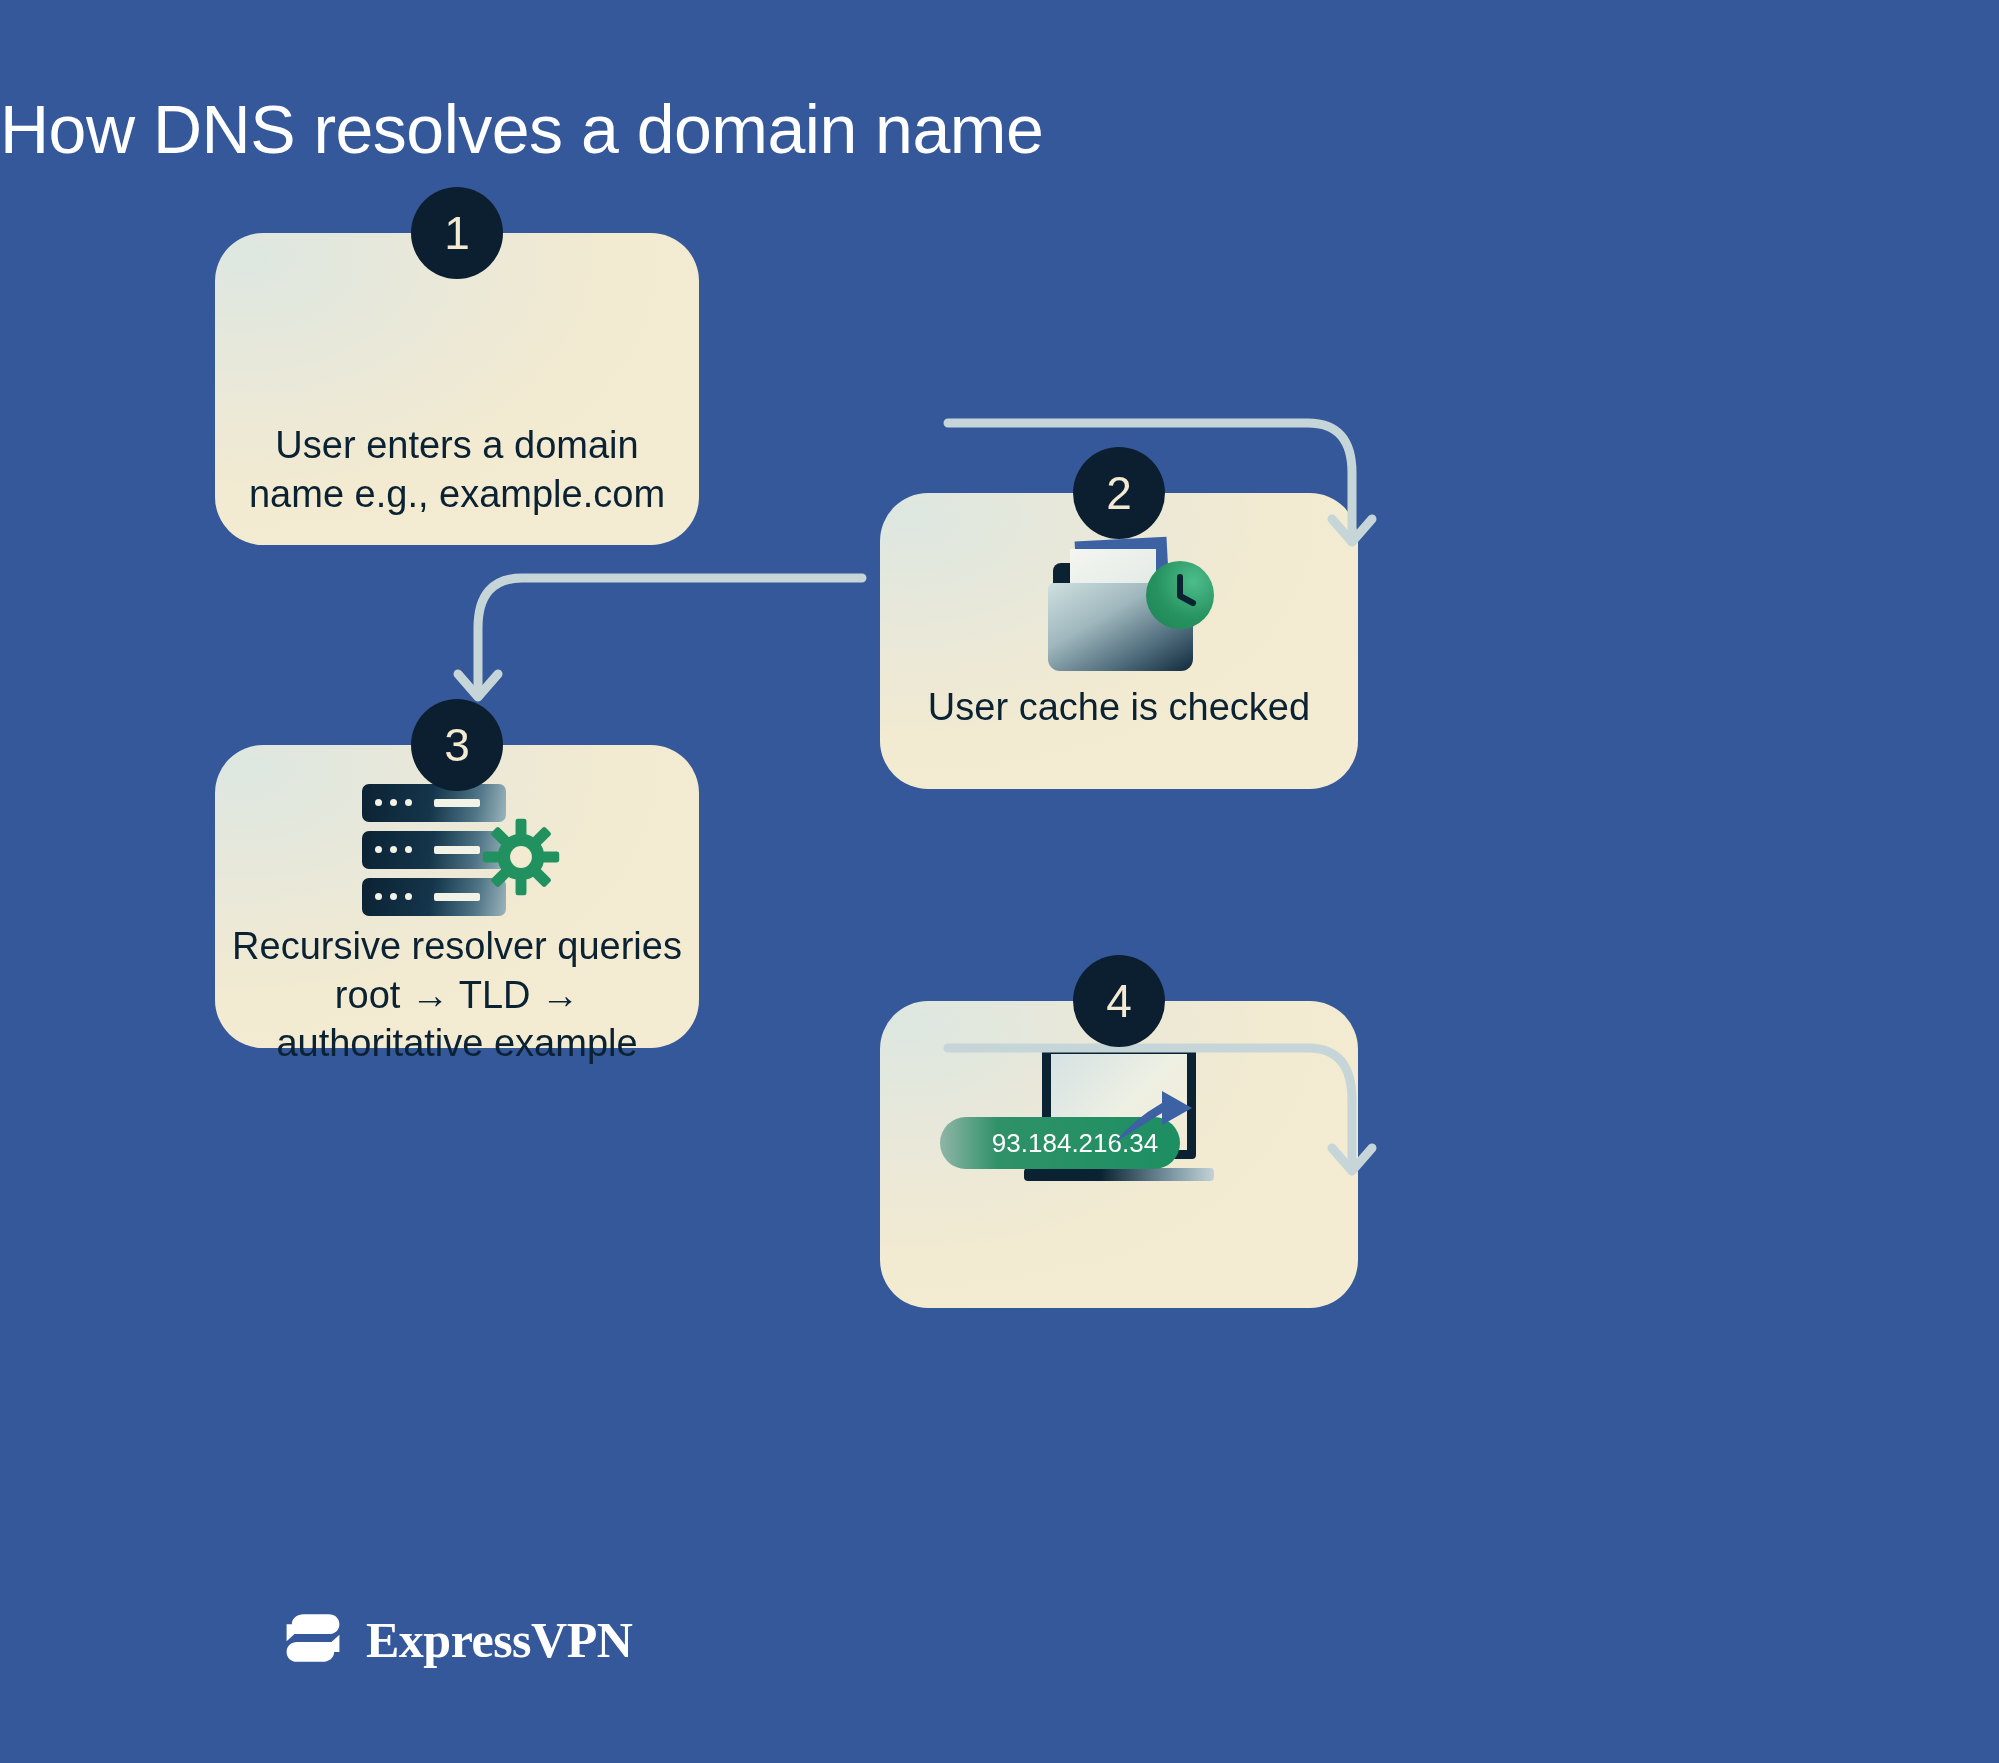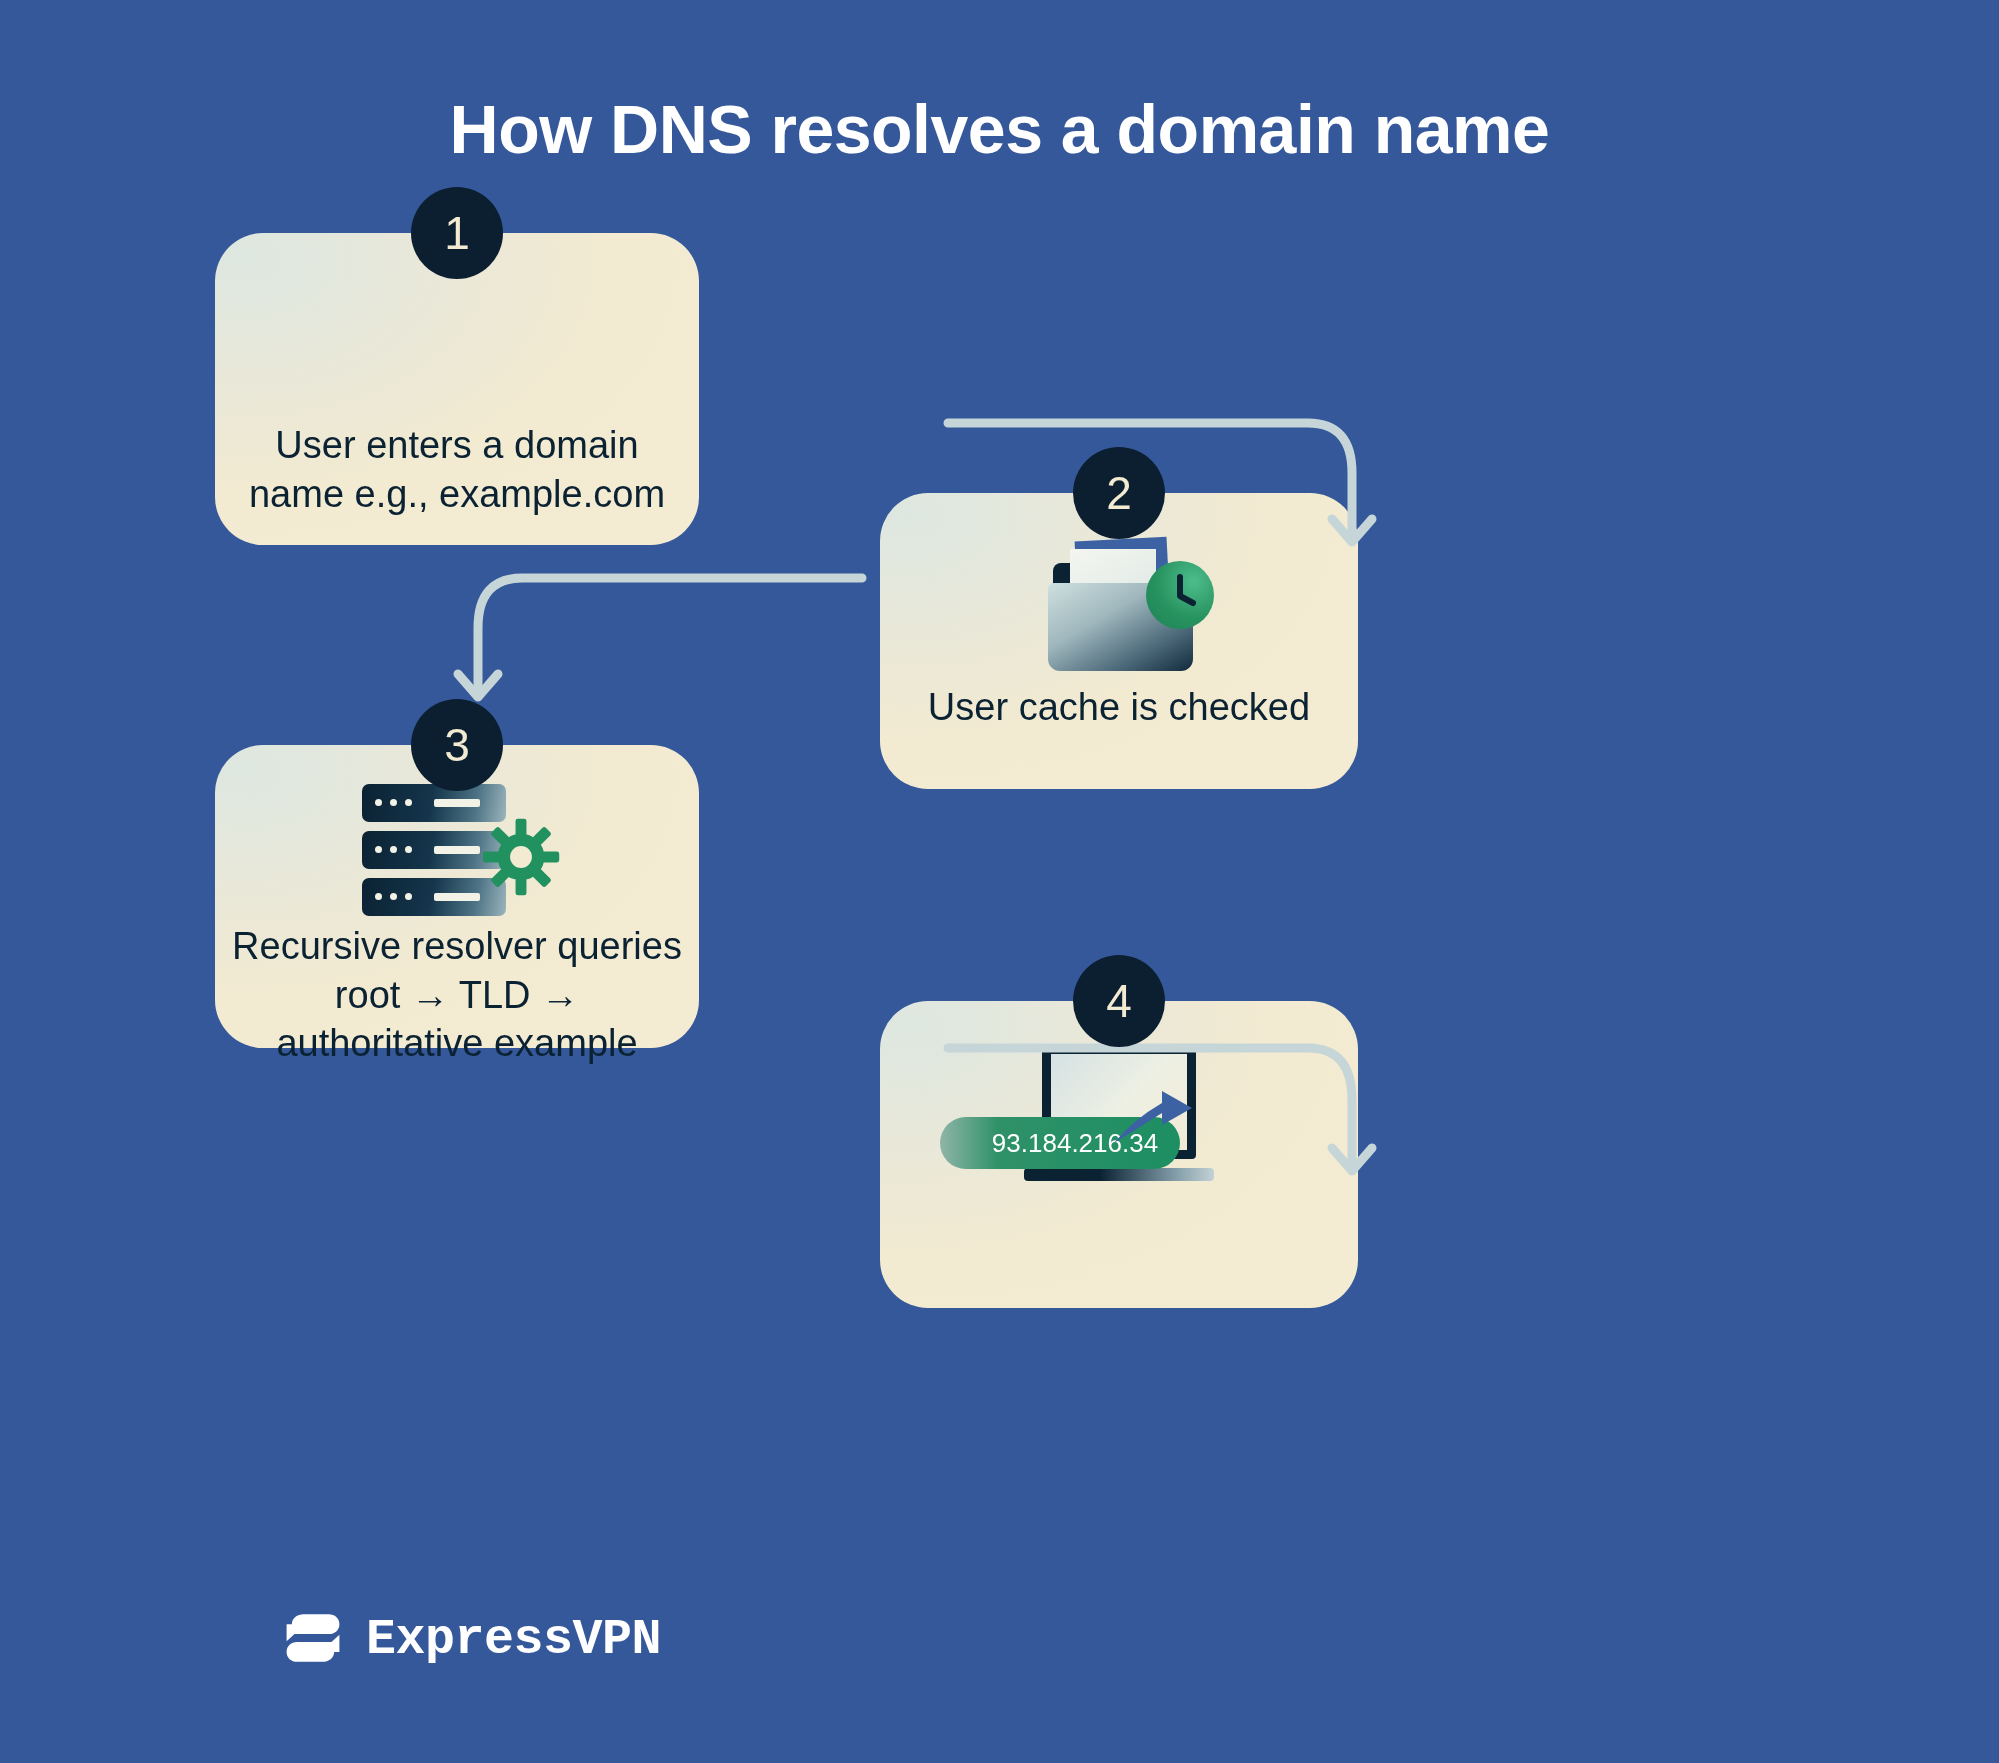--- a/index.html
+++ b/index.html
@@ -22,24 +22,24 @@
     width: 1999px;
     height: 1763px;
   }
 
   
   .page-title {
     position: absolute;
     top: 92px;
     left: 0;
     width: 1999px;
-    text-align: center;
+    text-align: left;
     color: #ffffff;
     font-size: 68px;
-    font-weight: 700;
+    font-weight: 400;
     letter-spacing: -0.5px;
     line-height: 1.1;
   }
 
   
   .card {
     position: absolute;
     border-radius: 48px;
     background:
       radial-gradient(120% 120% at 6% 8%, #dde7e0 0%, #e9e8d9 32%, #f2ead1 62%, #f3ebd2 100%);
@@ -274,21 +274,21 @@
     position: absolute;
     left: 280px;
     top: 1607px;
     display: flex;
     align-items: center;
     gap: 20px;
   }
   .logo-mark { width: 66px; height: 66px; }
   .logo-text {
     color: #ffffff;
-    font-family: Liberation Mono, monospace;
+    font-family: Liberation Serif, serif;
     font-size: 50px;
     font-weight: 700;
     letter-spacing: -0.5px;
     line-height: 1;
   }
 </style>
 </head>
 <body>
 
 <div class="stage">

